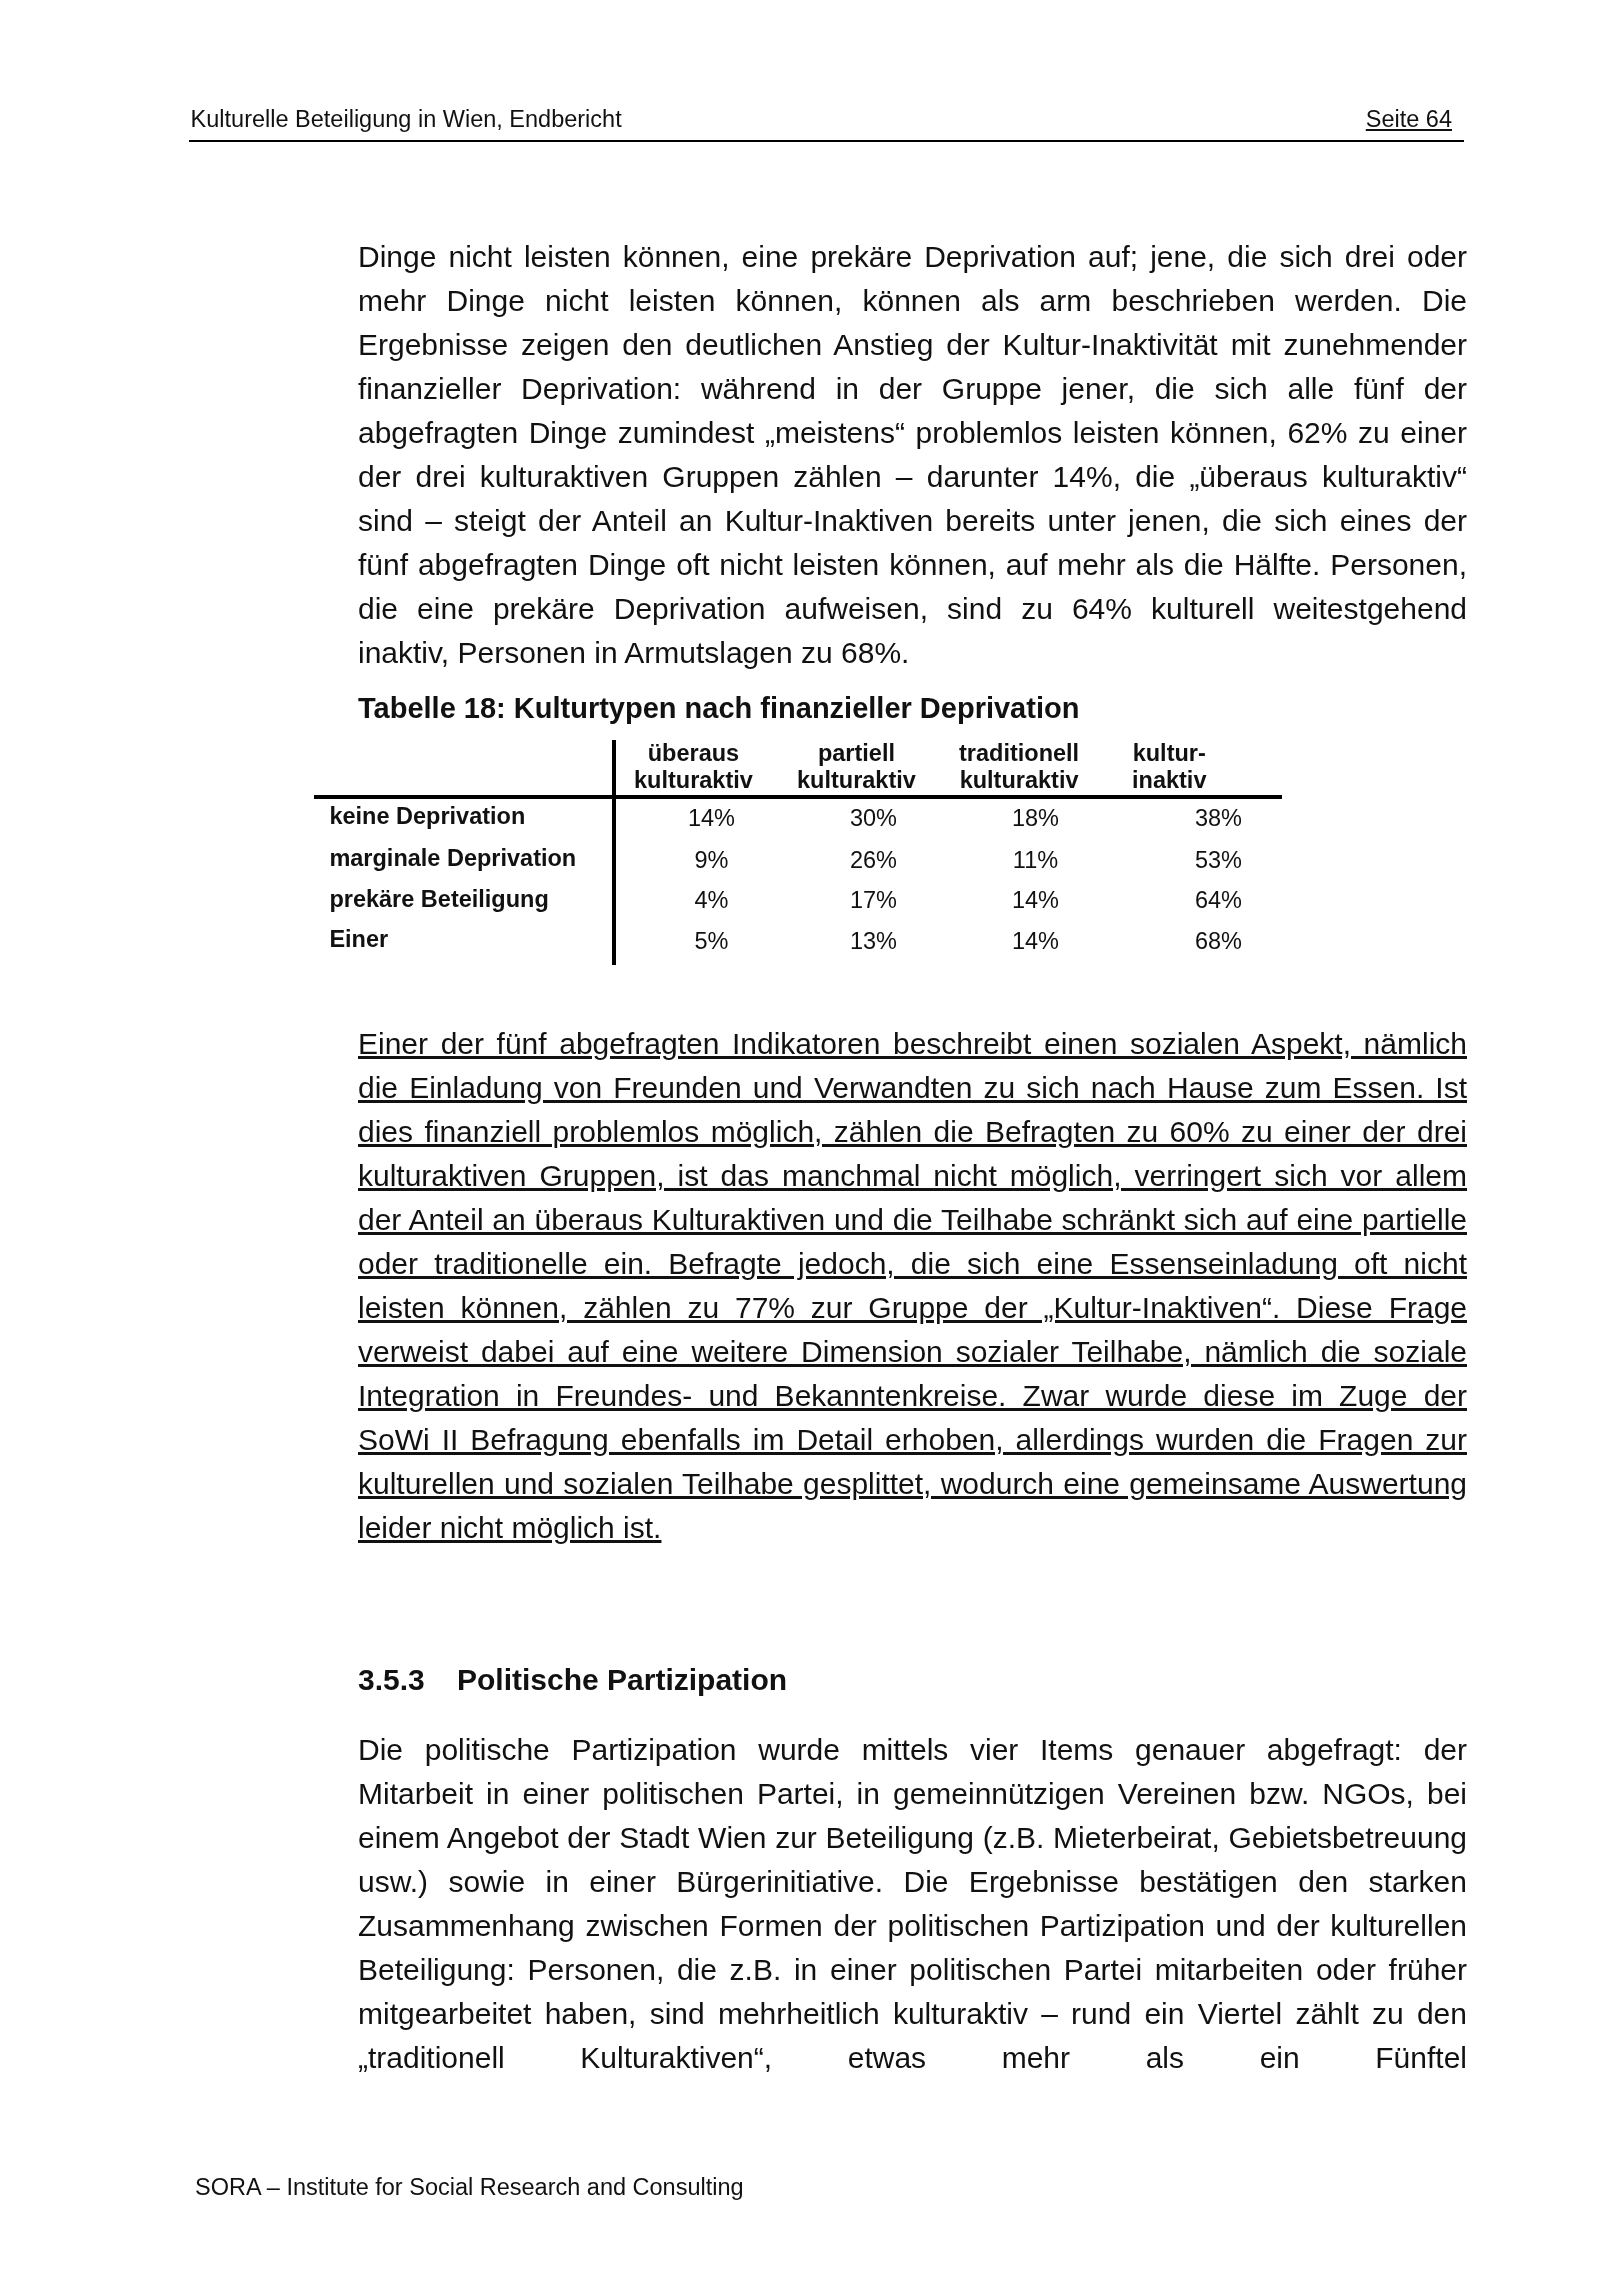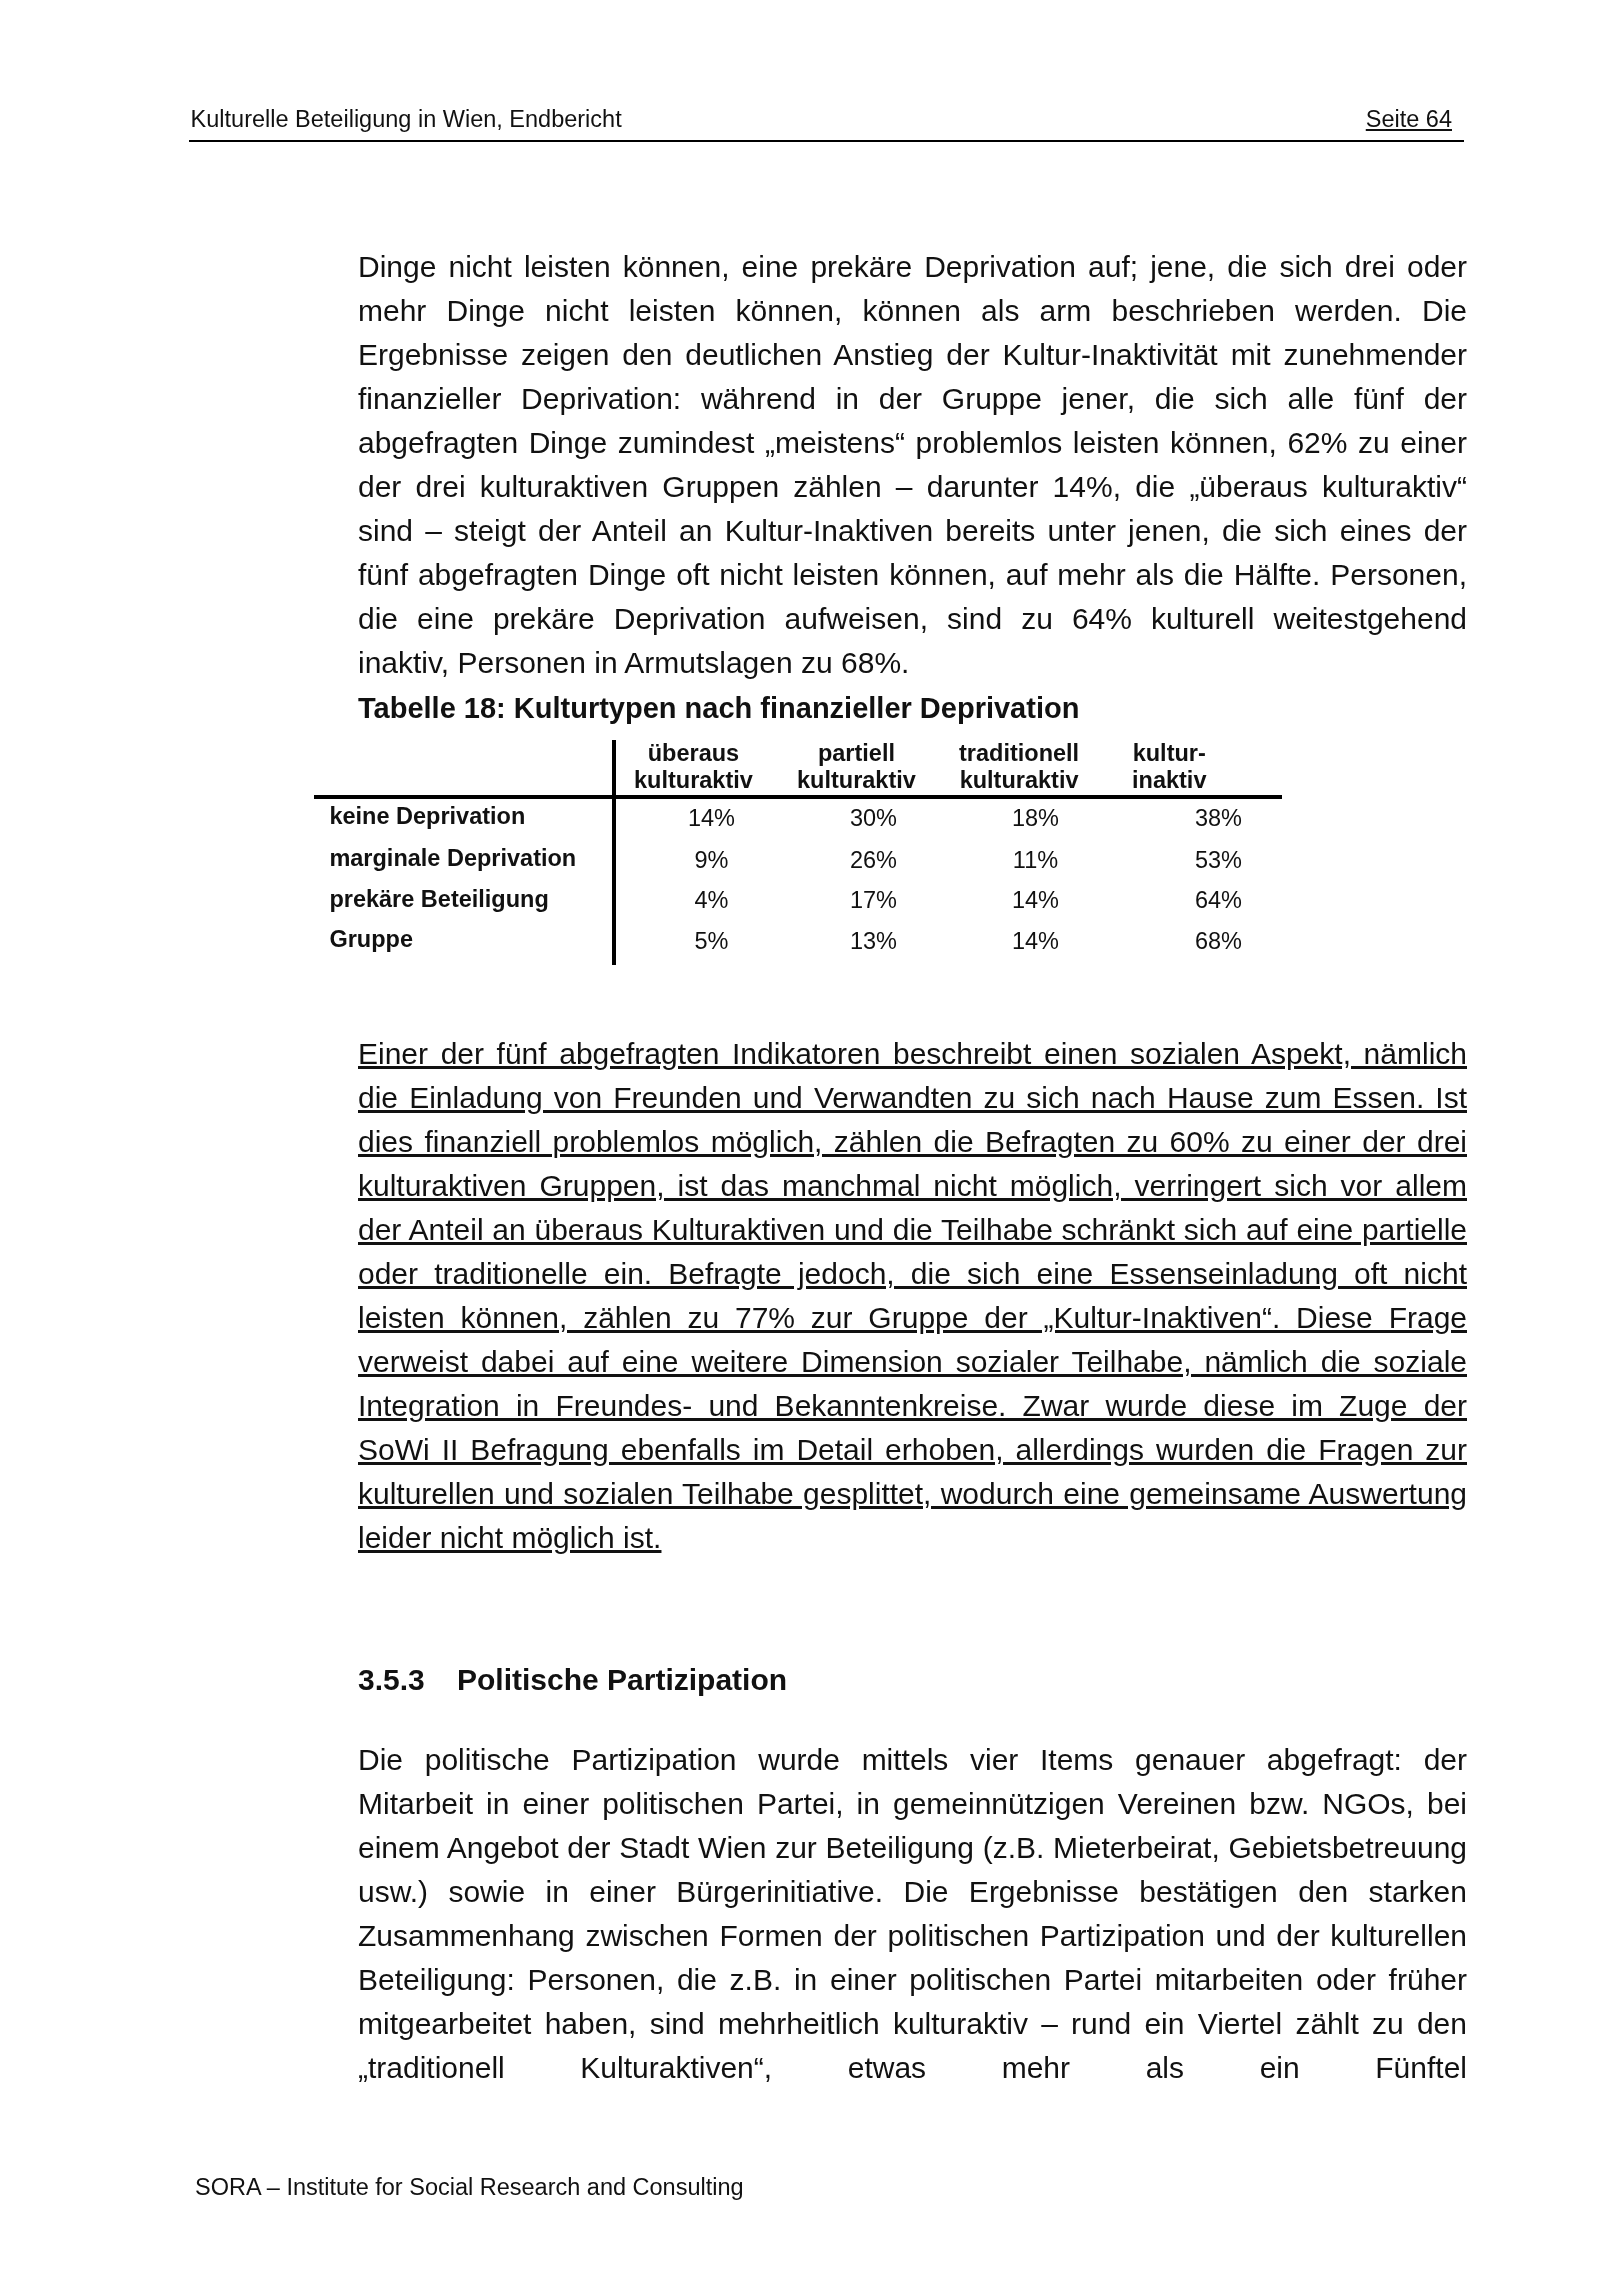--- a/index.html
+++ b/index.html
@@ -2,21 +2,21 @@
 <html style="font-size:13px"><head>
 <meta charset="utf-8">
 <style>
   html, body { margin: 0; padding: 0; background: #ffffff; }
   body { width: 1622px; height: 2295px; position: relative; overflow: hidden;
          font-family: "Liberation Sans", "DejaVu Sans", sans-serif; color: #111111; }
   .page-header { position: absolute; left: 189px; top: 104px; width: 1275px; height: 36px;
                  border-bottom: 2.4px solid #000; }
   .page-header .title { position: absolute; left: 1.6px; top: 1.6px; font-size: 23.5px; }
   .page-header .pageno { position: absolute; right: 12px; top: 1.6px; font-size: 23.5px; text-decoration: underline; }
-  .content { position: absolute; left: 358px; width: 1109px; margin-top: 10px; }
+  .content { position: absolute; left: 358px; width: 1109px; }
   .para { font-size: 30px; line-height: 44px; text-align: justify; margin: 0; }
   .para.last-line-justified { text-align-last: justify; }
   #p1 { top: 235px; }
   .caption { position: absolute; left: 358px; top: 692px; font-size: 29px; font-weight: bold; }
   .table { position: absolute; left: 314px; top: 738px; width: 968px; height: 229px; }
   .table .hrule { position: absolute; left: 0; top: 57px; width: 968px; height: 4px; background: #000; }
   .table .vrule { position: absolute; left: 298px; top: 1.6px; width: 4px; height: 225px; background: #000; }
   .table .colhead { position: absolute; top: 1.6px; font-size: 23.5px; font-weight: bold; line-height: 27.6px; text-align: center; }
   .table .rowlabel { position: absolute; left: 15.4px; font-size: 23.5px; font-weight: bold; }
   .table .cell { position: absolute; font-size: 23.5px; text-align: center; width: 97px; }
@@ -72,21 +72,21 @@
   <div class="cell" style="top:109px;left:511px">26%</div>
   <div class="cell" style="top:109px;left:673px">11%</div>
   <div class="cell" style="top:109px;left:856px">53%</div>
 
   <div class="rowlabel" style="top:148px">prekäre Beteiligung</div>
   <div class="cell" style="top:149px;left:349px">4%</div>
   <div class="cell" style="top:149px;left:511px">17%</div>
   <div class="cell" style="top:149px;left:673px">14%</div>
   <div class="cell" style="top:149px;left:856px">64%</div>
 
-  <div class="rowlabel" style="top:188px">Gruppe</div>
+  <div class="rowlabel" style="top:188px">Einer</div>
   <div class="cell" style="top:190px;left:349px">5%</div>
   <div class="cell" style="top:190px;left:511px">13%</div>
   <div class="cell" style="top:190px;left:673px">14%</div>
   <div class="cell" style="top:190px;left:856px">68%</div>
 </div>
 
 <div class="content" id="p2">
   <p class="para">Einer der fünf abgefragten Indikatoren beschreibt einen sozialen Aspekt, nämlich die Einladung von Freunden und Verwandten zu sich nach Hause zum Essen. Ist dies finanziell problemlos möglich, zählen die Befragten zu 60% zu einer der drei kulturaktiven Gruppen, ist das manchmal nicht möglich, verringert sich vor allem der Anteil an überaus Kulturaktiven und die Teilhabe schränkt sich auf eine partielle oder traditionelle ein. Befragte jedoch, die sich eine Essenseinladung oft nicht leisten können, zählen zu 77% zur Gruppe der „Kultur-Inaktiven“. Diese Frage verweist dabei auf eine weitere Dimension sozialer Teilhabe, nämlich die soziale Integration in Freundes- und Bekanntenkreise. Zwar wurde diese im Zuge der SoWi II Befragung ebenfalls im Detail erhoben, allerdings wurden die Fragen zur kulturellen und sozialen Teilhabe gesplittet, wodurch eine gemeinsame Auswertung leider nicht möglich ist.</p>
 </div>
 

